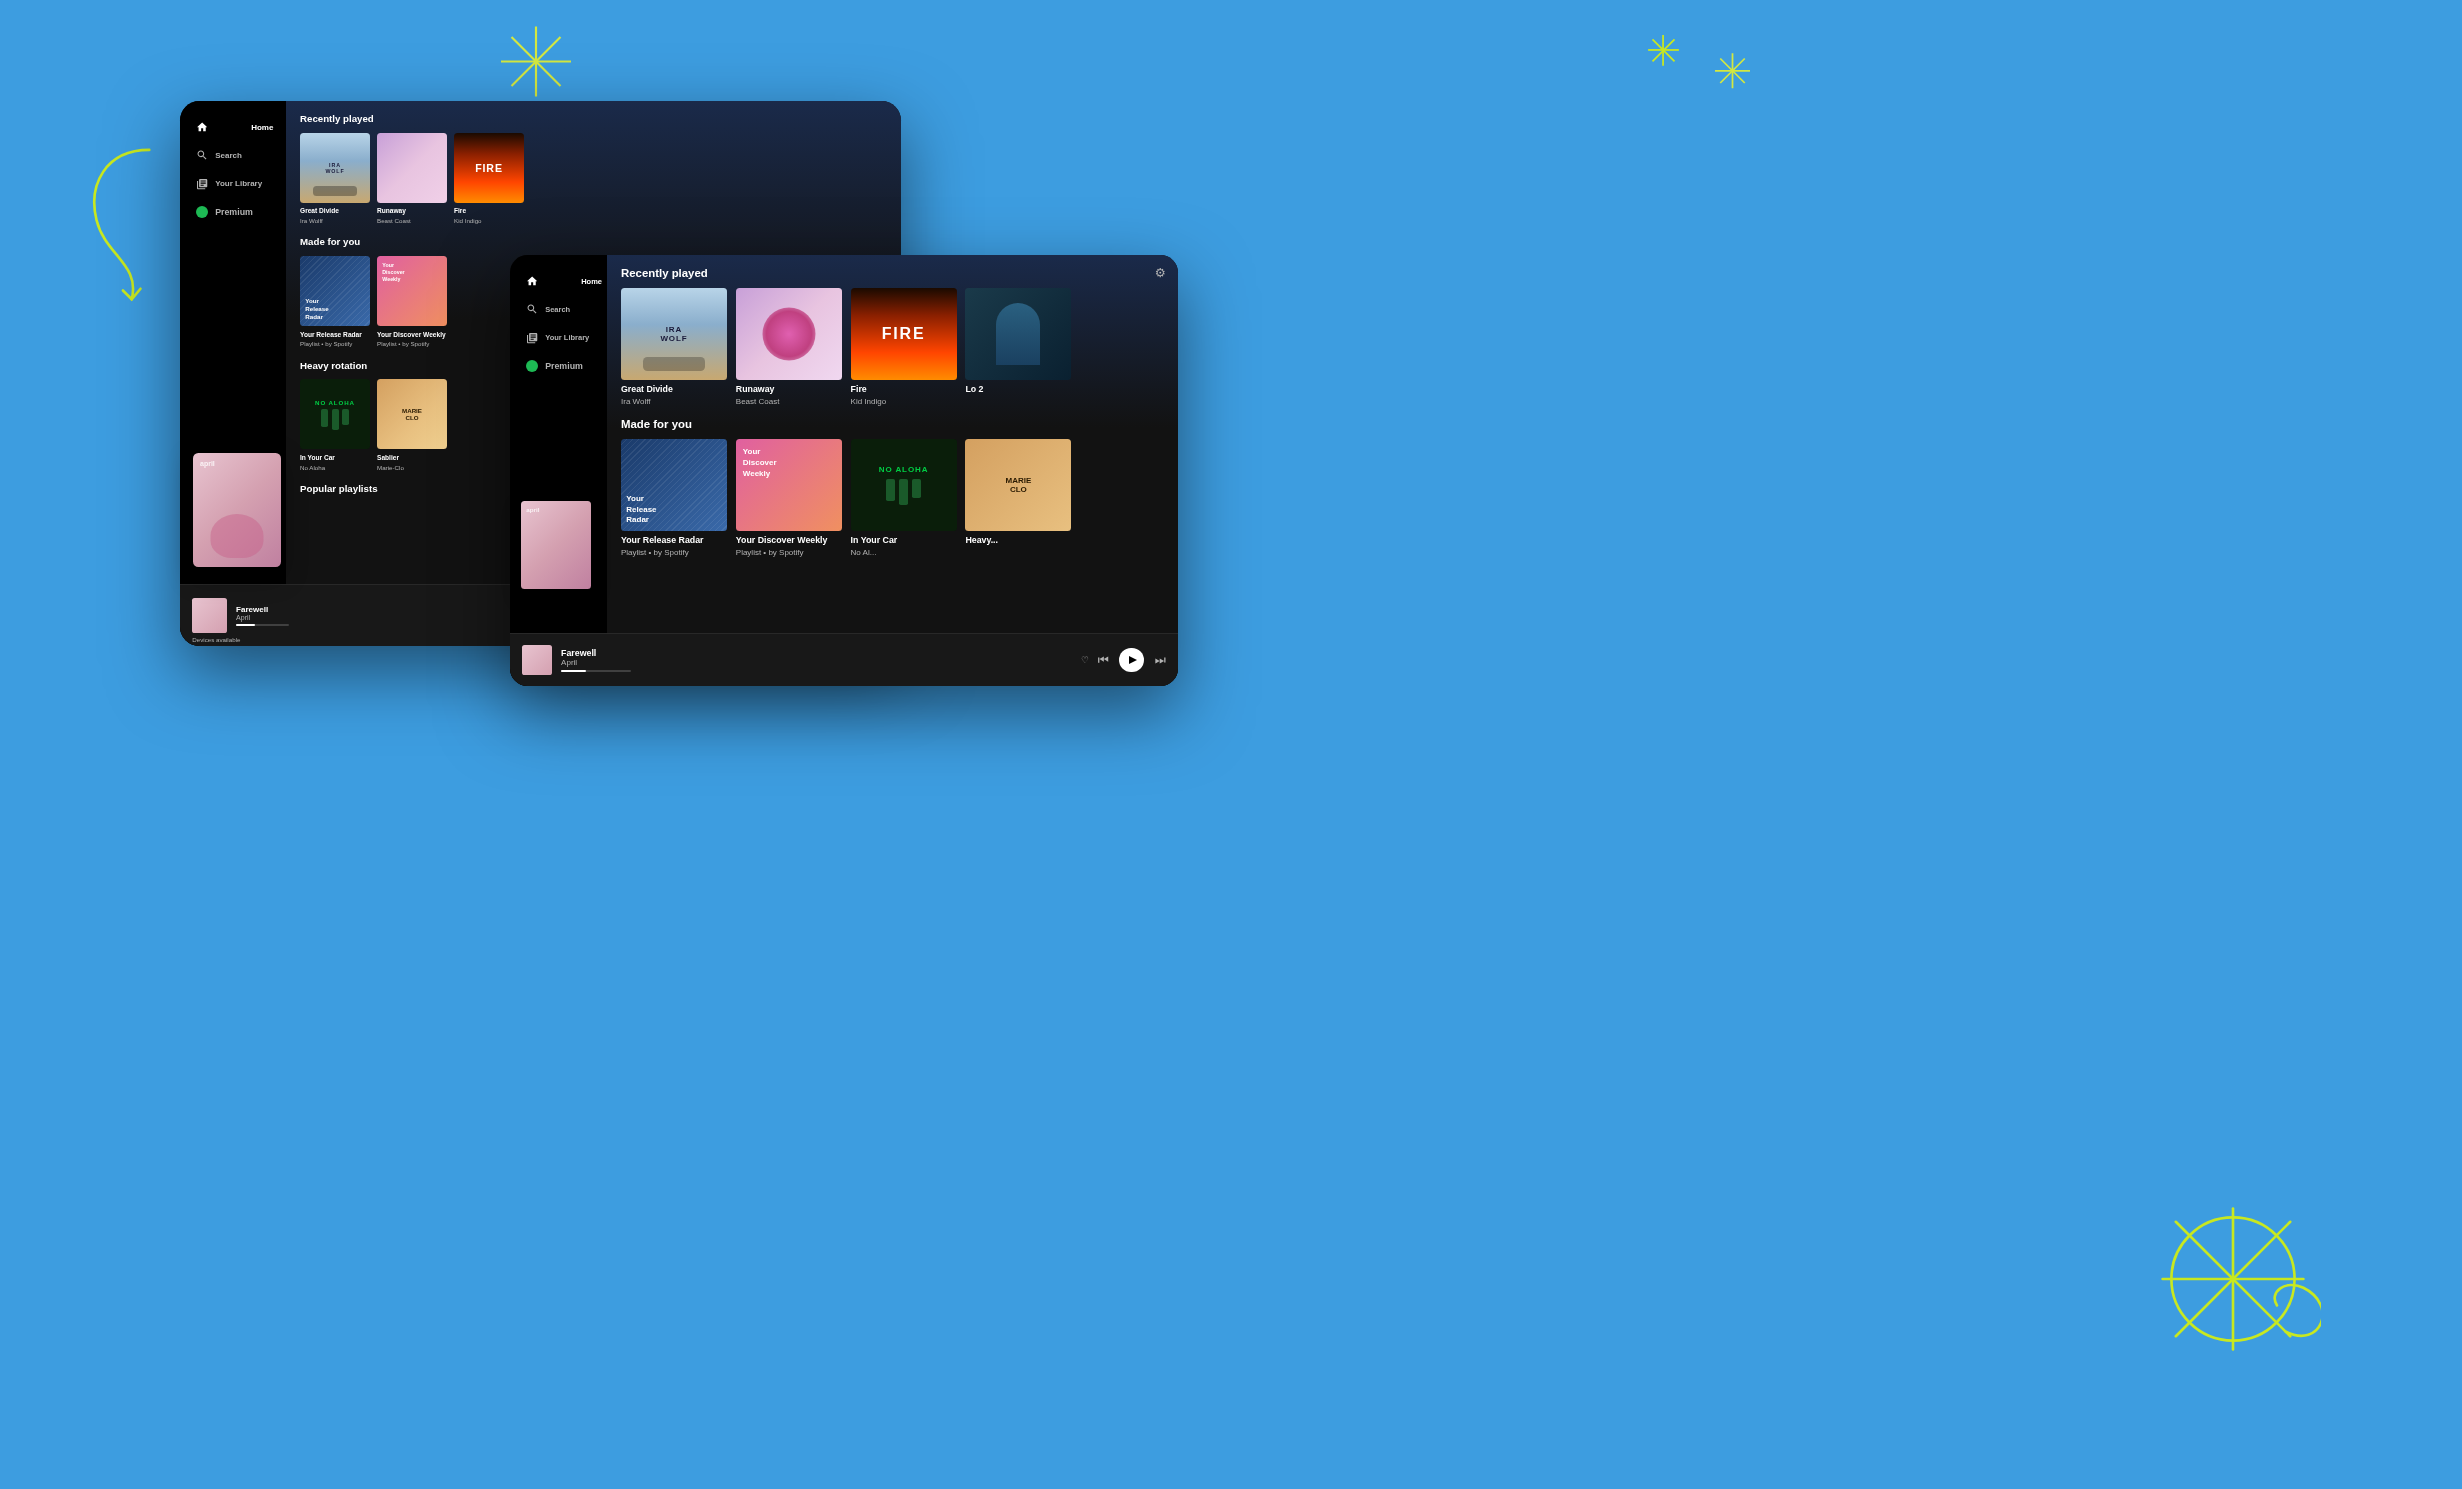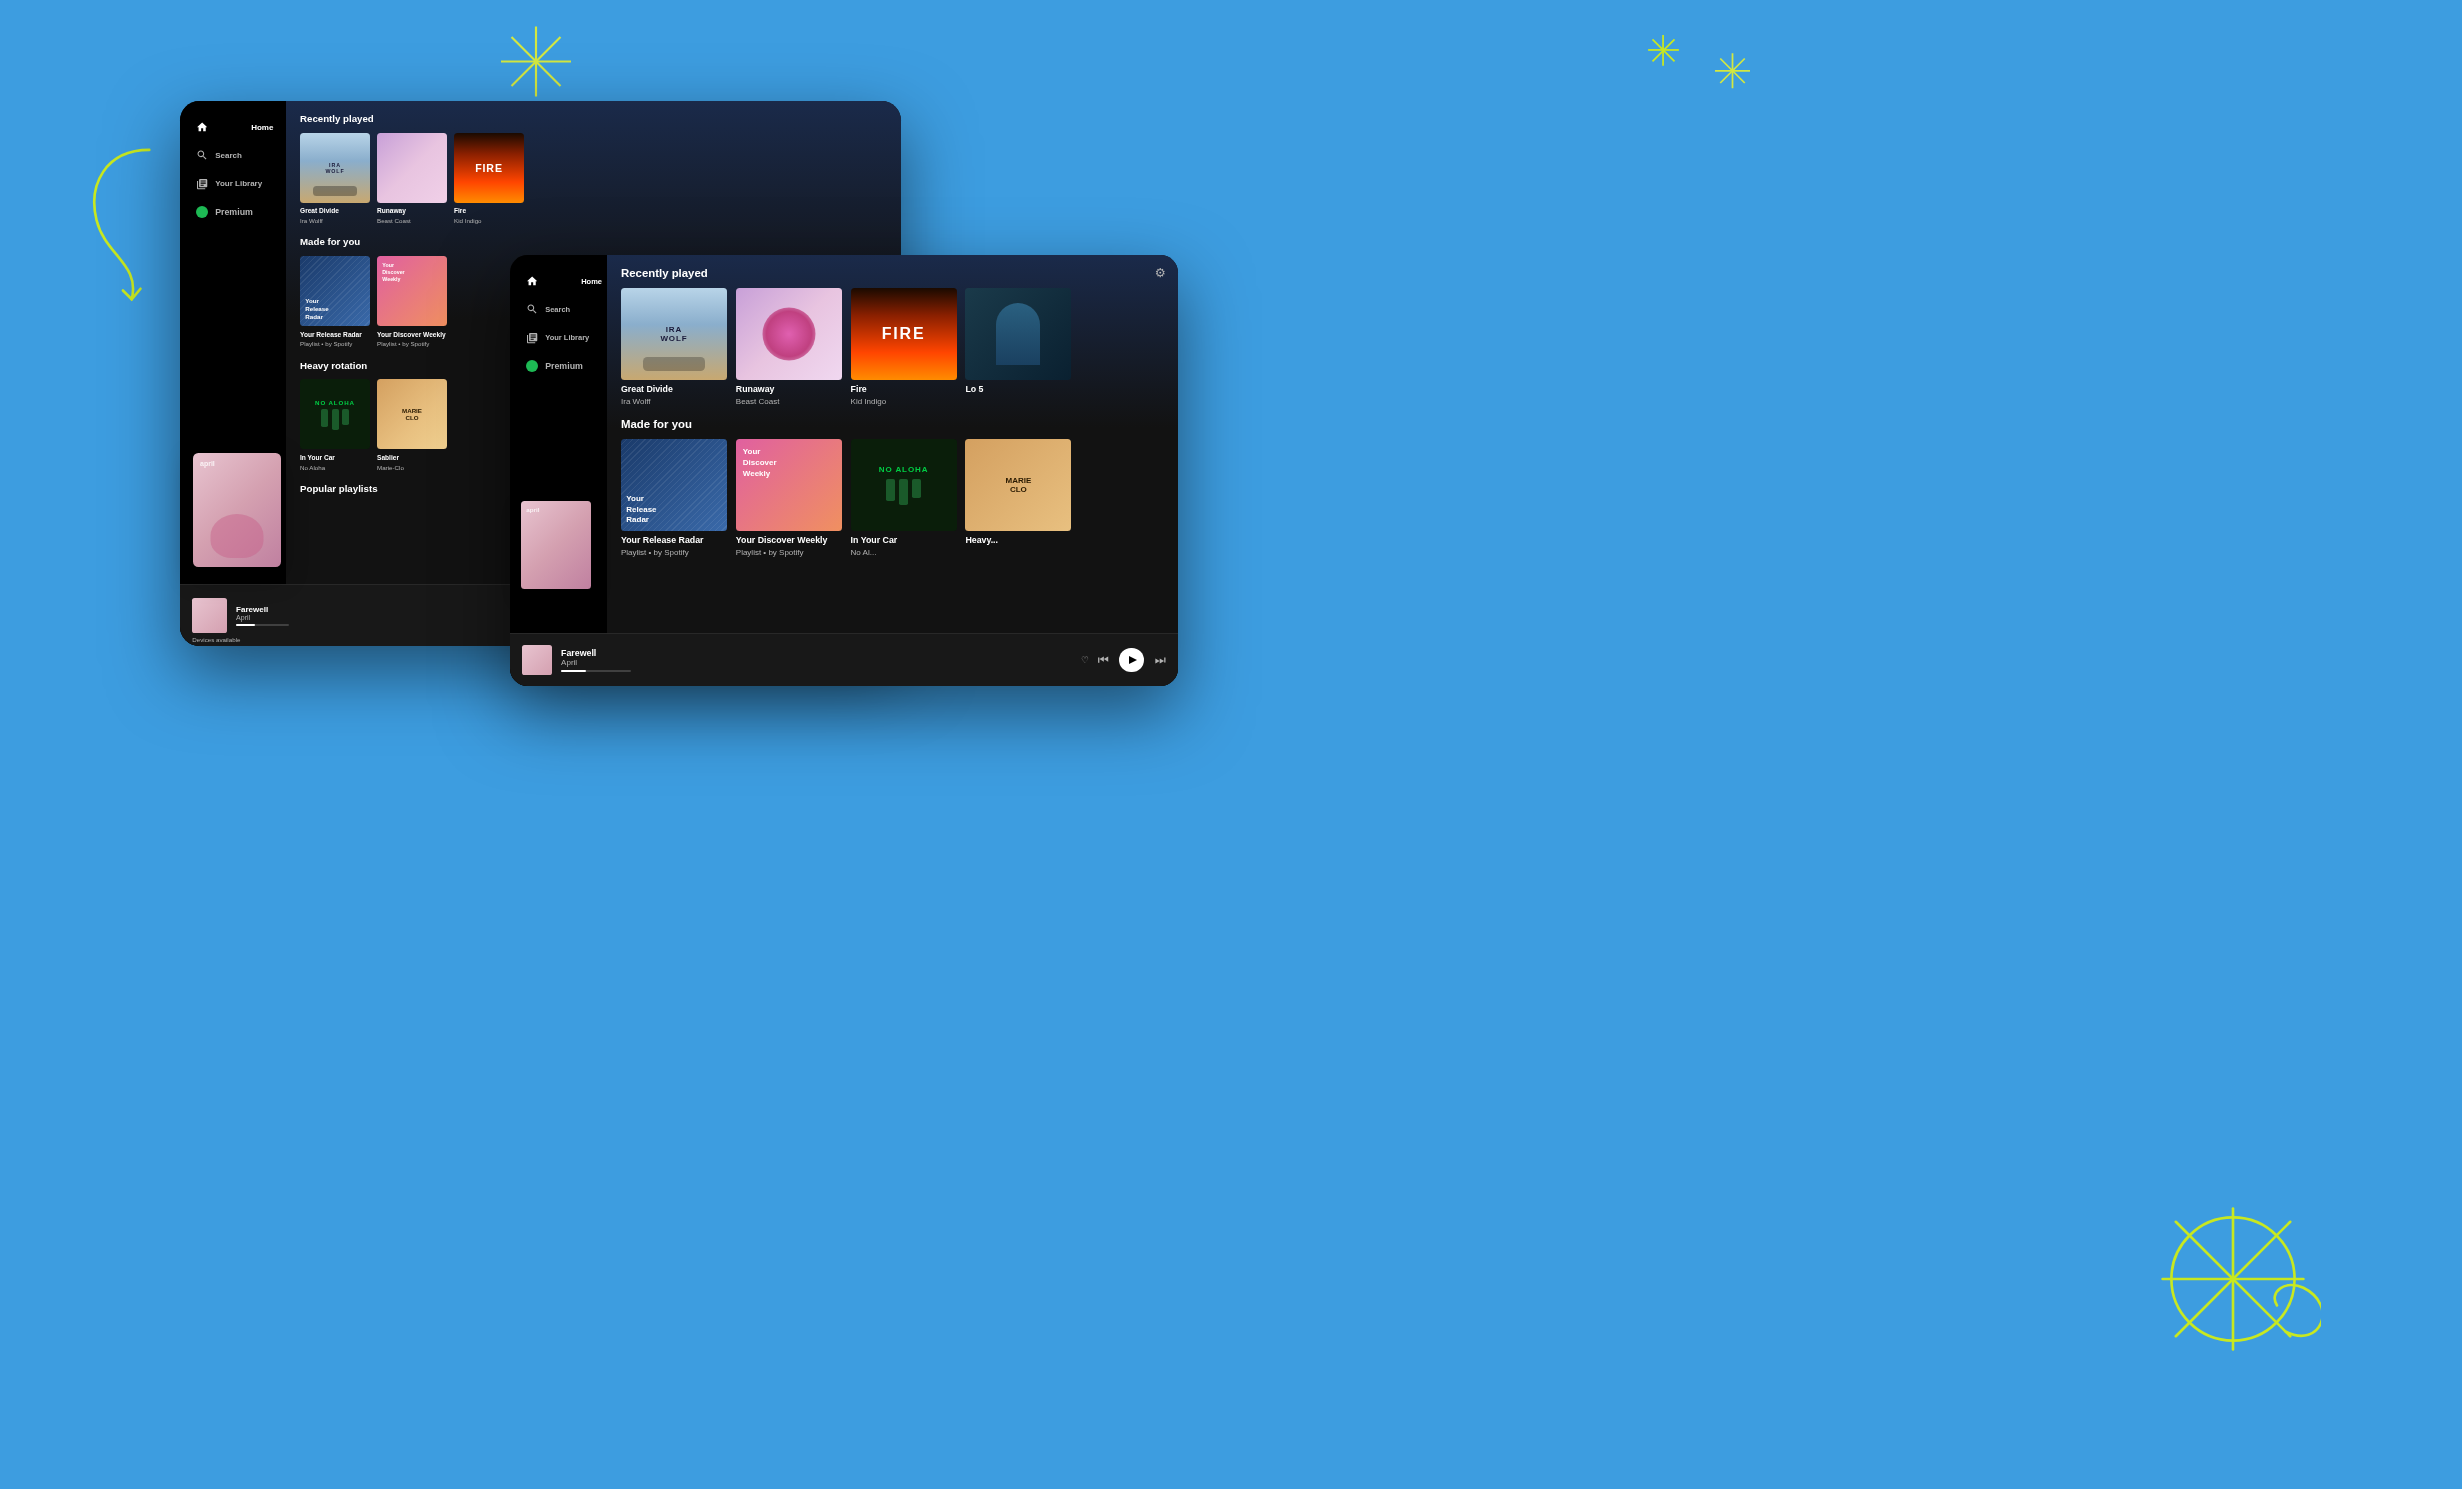--- a/index.html
+++ b/index.html
@@ -667,21 +667,21 @@
             <div class="card-subtitle" style="font-size:8px;">Kid Indigo</div>
           </div>
 
           <div class="card" style="width:106px;">
             <div class="card-image" style="width:106px;height:92px;">
               <div style="background:linear-gradient(135deg,#1a3a4a,#0a2030);width:100%;height:100%;display:flex;align-items:center;justify-content:center;">
 
                 <div style="width:44px;height:62px;background:linear-gradient(180deg,#2a6080,#1a4060);border-radius:22px 22px 0 0;"></div>
               </div>
             </div>
-            <div class="card-title" style="font-size:8.8px;">Lo 5</div>
+            <div class="card-title" style="font-size:8.8px;">Lo 2</div>
             <div class="card-subtitle" style="font-size:8px;"></div>
           </div>
         </div>
       </div>
 
       <div>
         <div class="section-title" style="font-size:11.4px;margin-bottom:8.8px;">Made for you</div>
         <div class="cards-row" style="gap:8.8px;">
 
           <div class="card" style="width:106px;">

